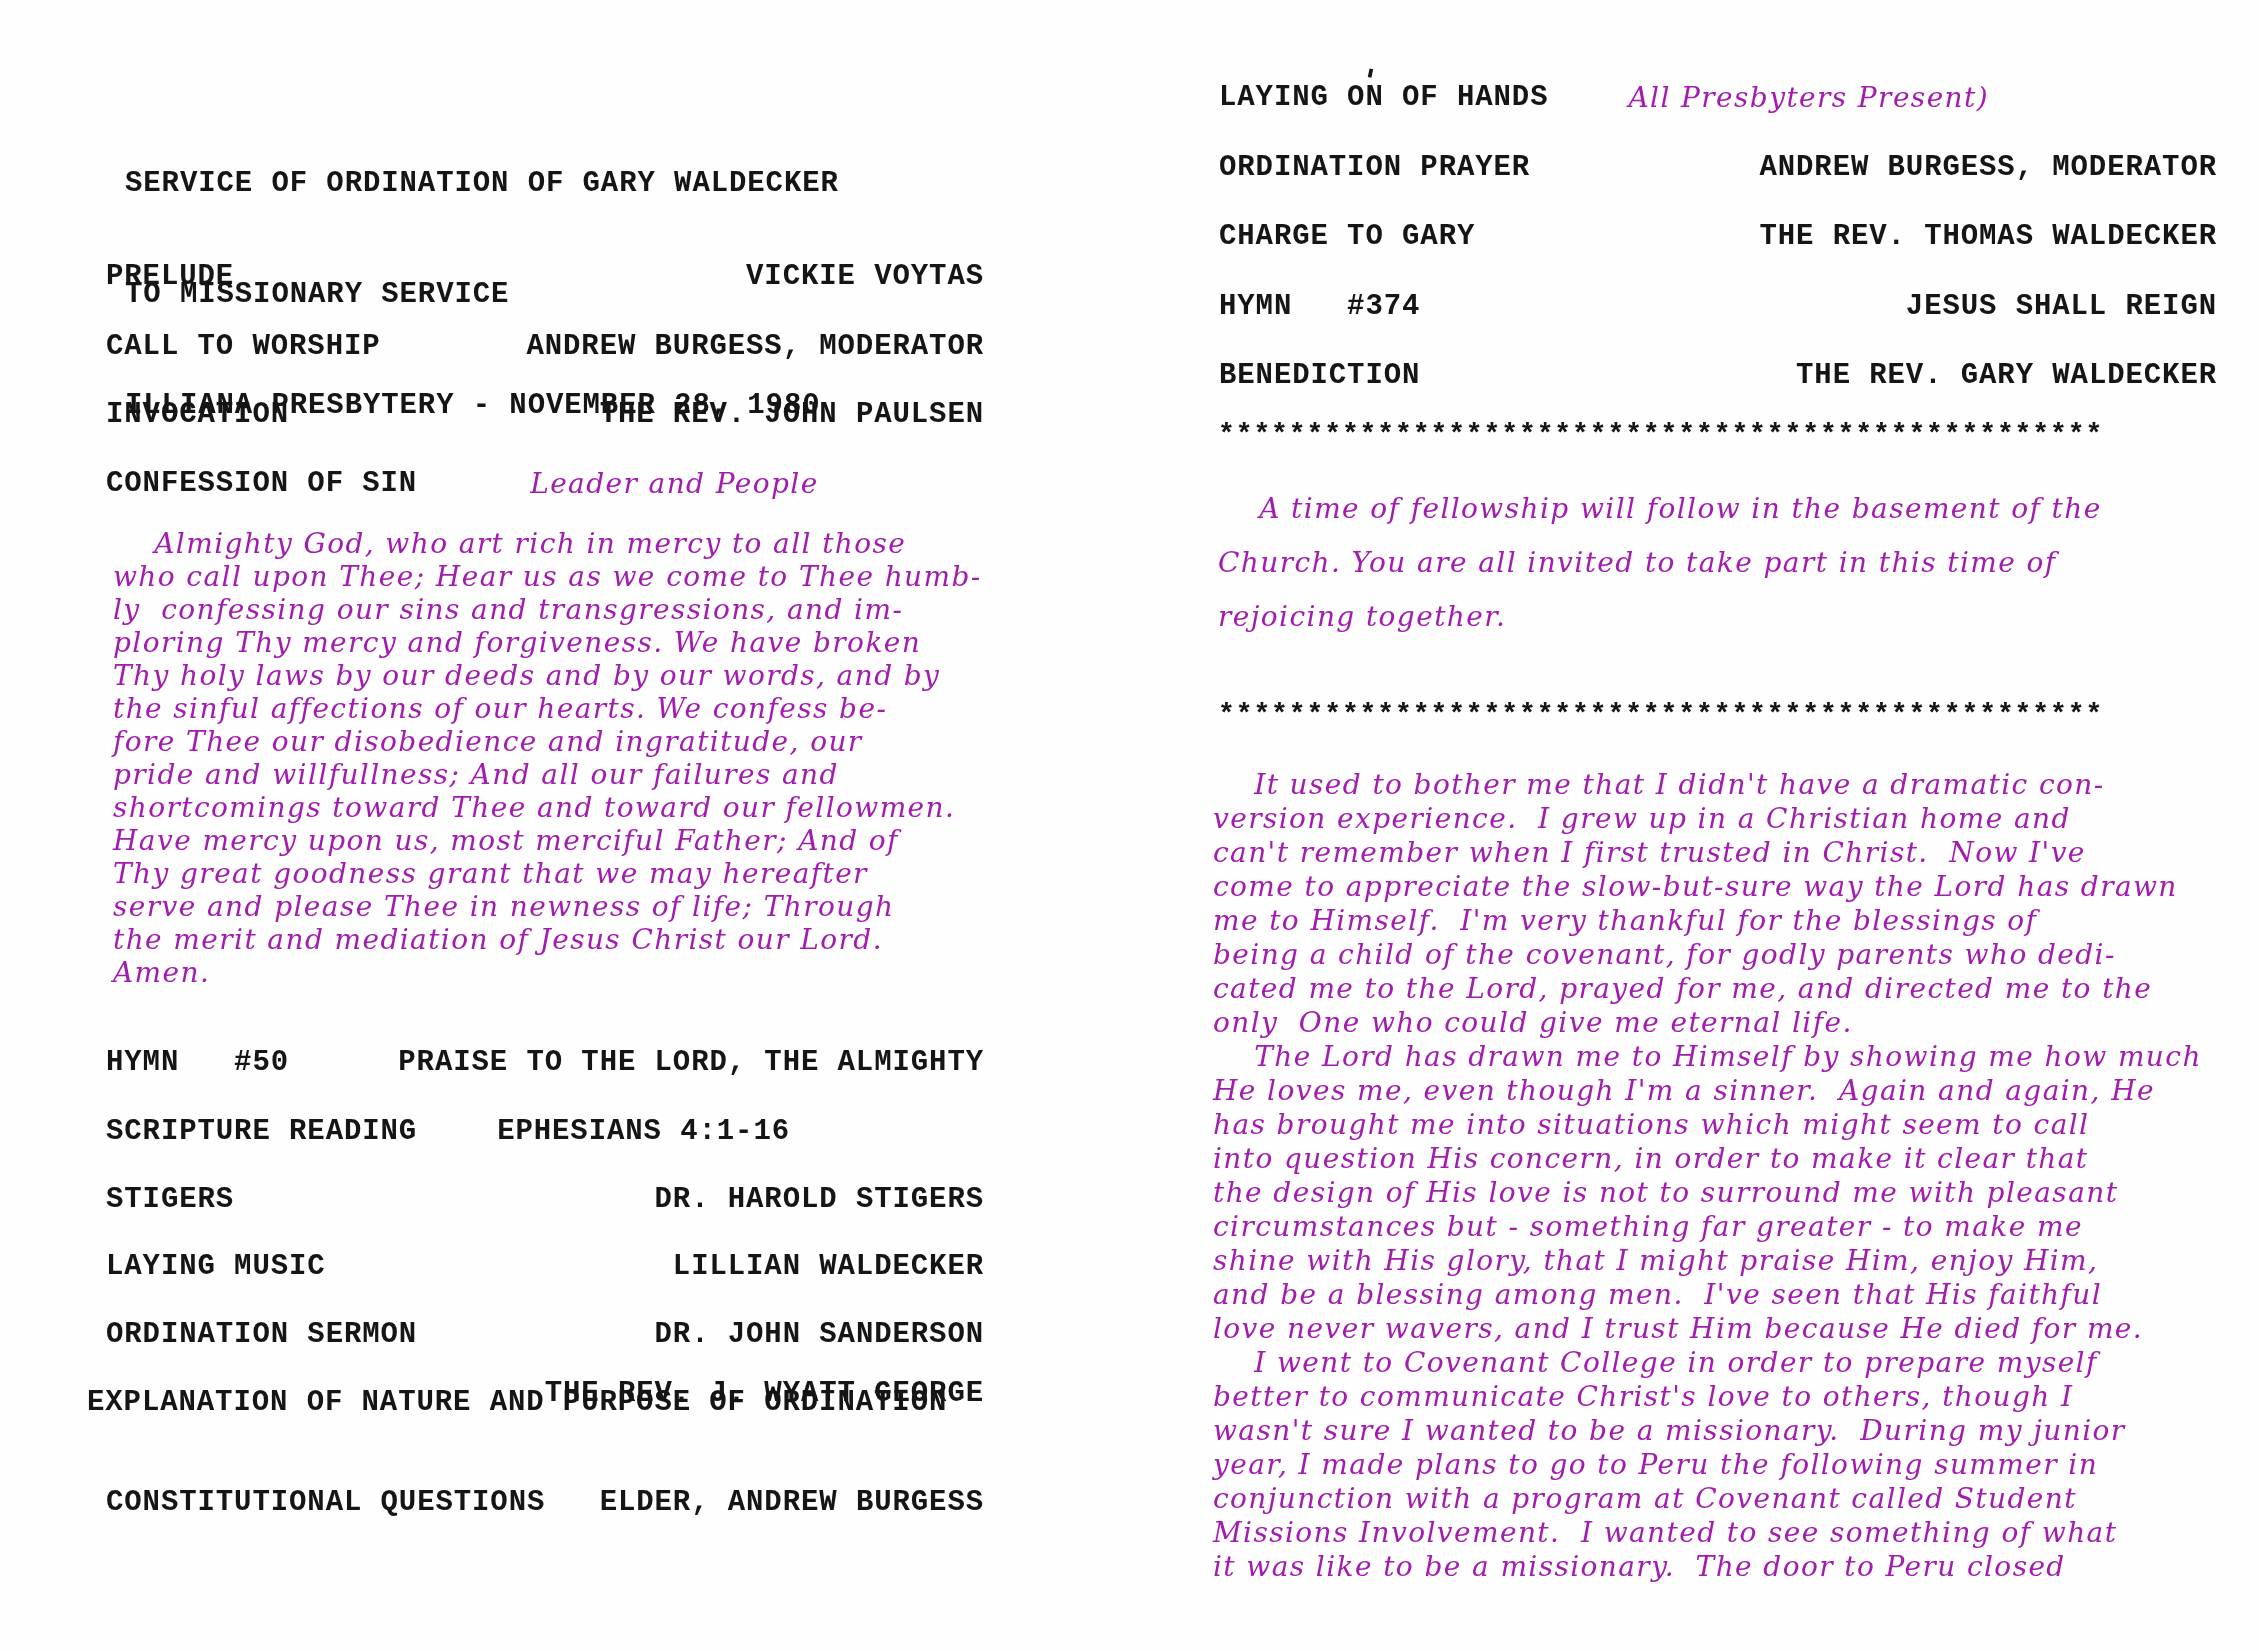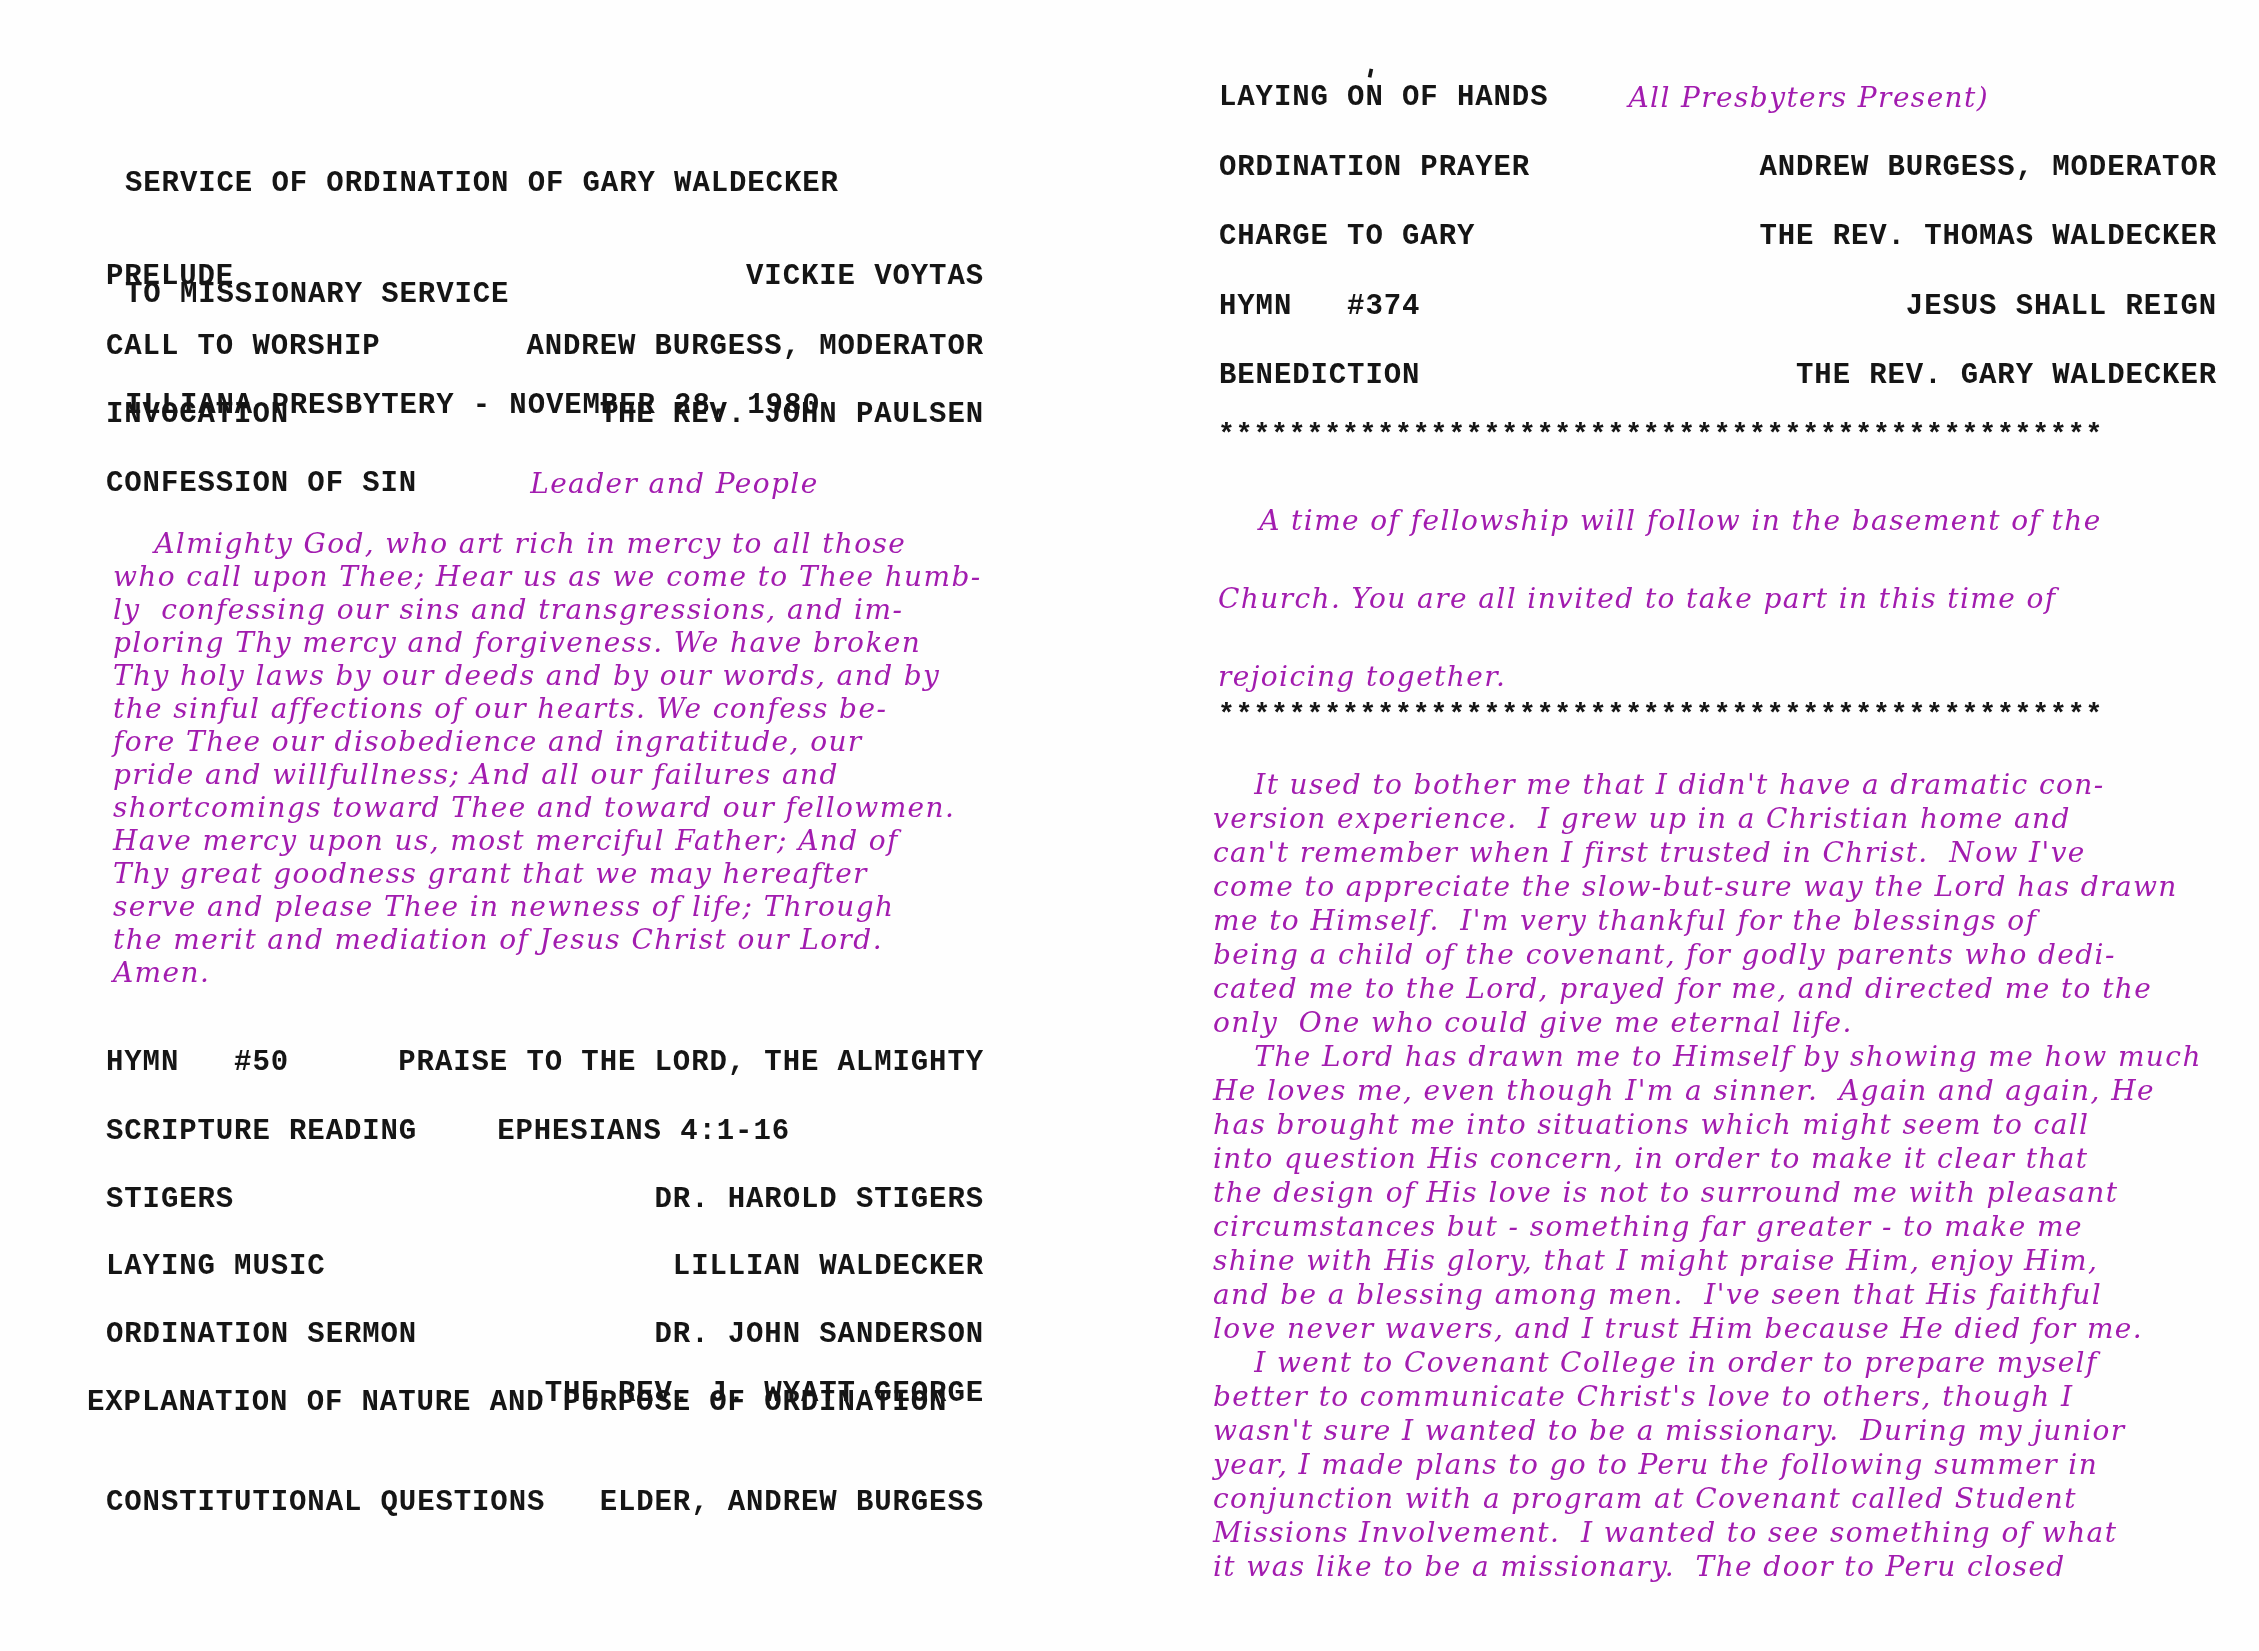--- a/index.html
+++ b/index.html
@@ -160,21 +160,21 @@
     <span class="caps">JESUS SHALL REIGN</span>
   </div>
 
   <div class="row right-row" style="top:359px">
     <span class="caps">BENEDICTION</span>
     <span class="caps">THE REV. GARY WALDECKER</span>
   </div>
 
   <div class="abs caps stars" style="left:1218px;top:419px;">**************************************************</div>
 
-  <div class="abs script para" style="left:1218px;top:482px;width:1012px;line-height:78px;">    A time of fellowship will follow in the basement of the
+  <div class="abs script para" style="left:1218px;top:482px;width:1012px;line-height:54px;">    A time of fellowship will follow in the basement of the
 Church. You are all invited to take part in this time of
 rejoicing together.</div>
 
   <div class="abs caps stars" style="left:1218px;top:699px;">**************************************************</div>
 
   <div class="abs script para" style="left:1213px;top:768px;width:1026px;line-height:34px;">    It used to bother me that I didn't have a dramatic con-
 version experience.  I grew up in a Christian home and
 can't remember when I first trusted in Christ.  Now I've
 come to appreciate the slow-but-sure way the Lord has drawn
 me to Himself.  I'm very thankful for the blessings of

